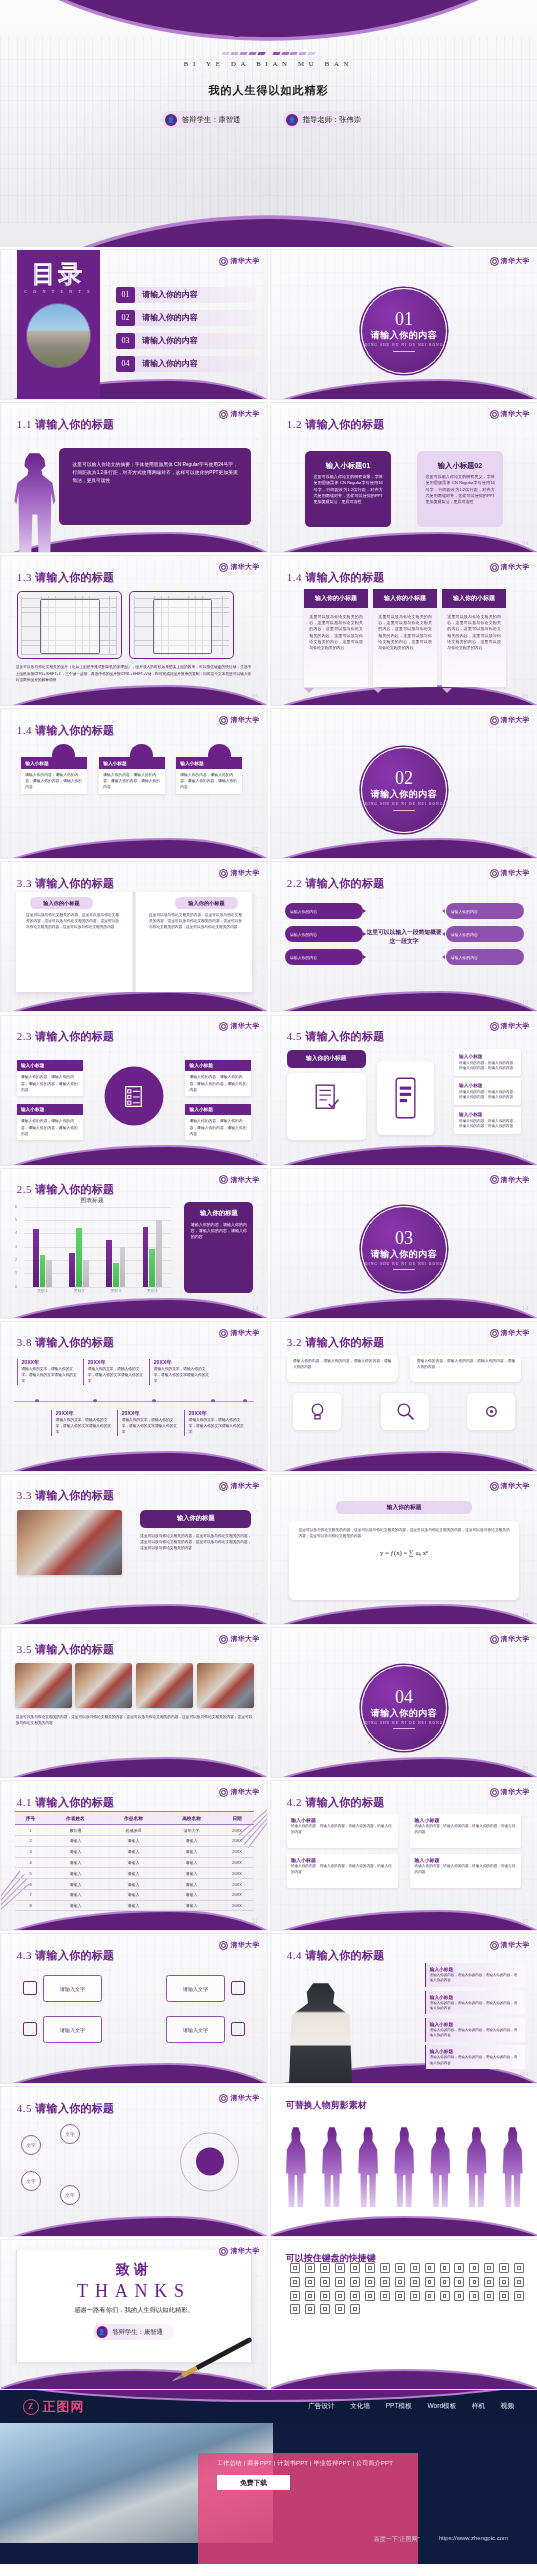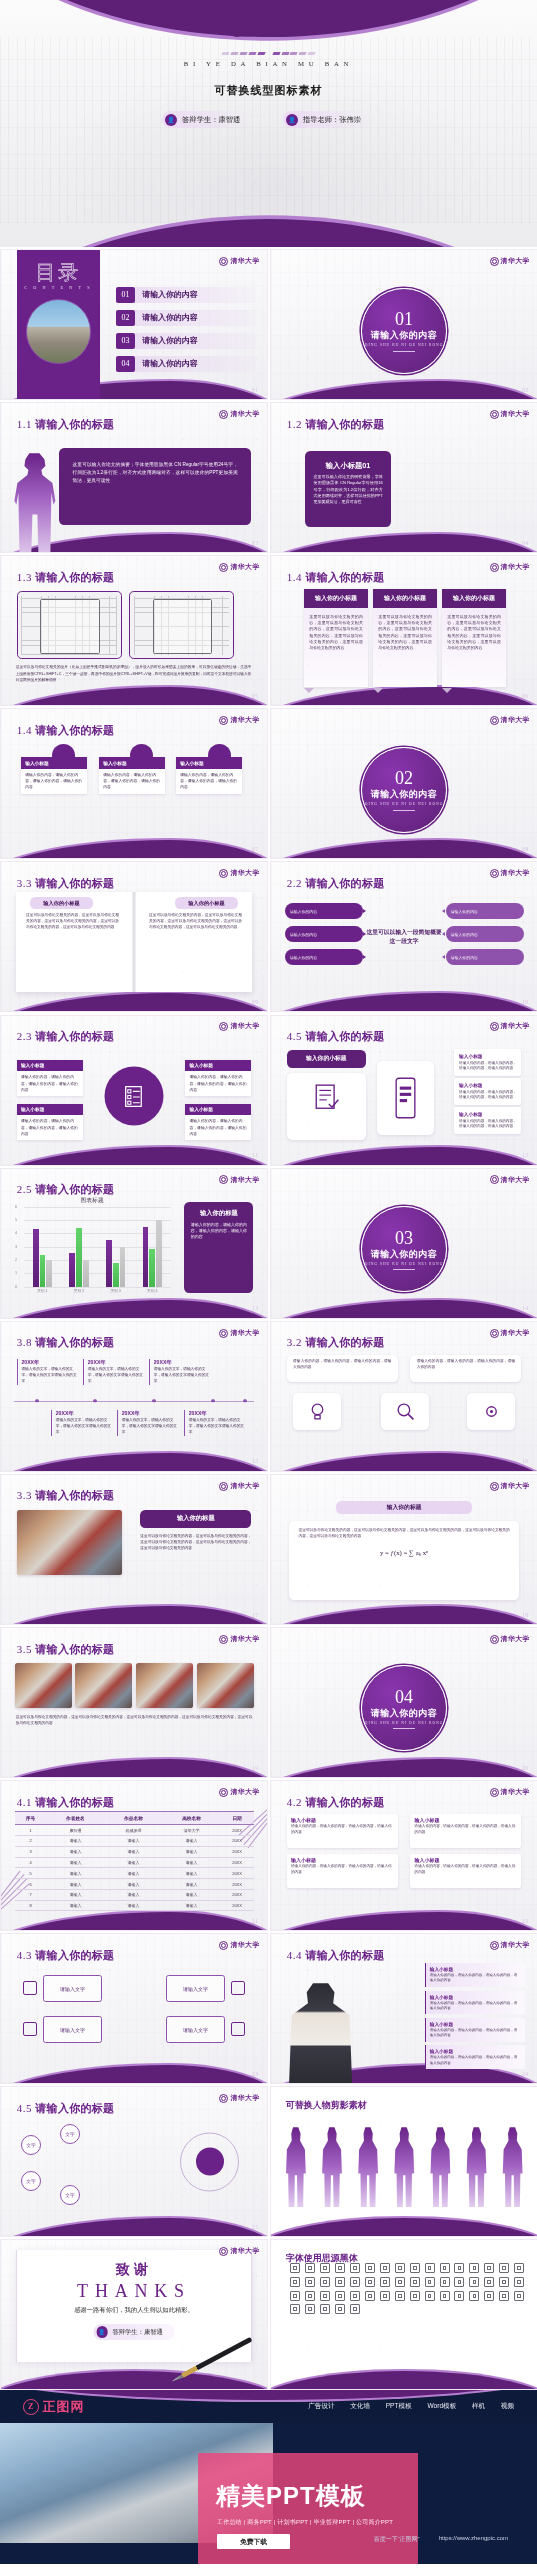--- a/index.html
+++ b/index.html
@@ -91,21 +91,21 @@
   .thu-mini .n{ font-family:"Liberation Serif",serif;font-size:6.8px;font-weight:700;color:#6a2288;letter-spacing:0.5px;line-height:1; }
   .dots{ position:absolute;left:5.2px;top:13.6px;width:24px;height:15.7px;z-index:3;
     background-image:radial-gradient(#d6c2e2 0.6px, transparent 0.6px);
     background-size:3.7px 3.7px; opacity:.9;}
   .s-title{ position:absolute;left:15.7px;top:13.6px;z-index:6;font-size:11px;font-weight:700;color:#6a2288;letter-spacing:0.3px; }
   .s-title .num{ font-family:"Liberation Serif",serif;font-weight:400;letter-spacing:0.5px; }
 
   
   .toc-left{ position:absolute;left:15.7px;top:0;bottom:0;width:83px;background:#6a2288;z-index:4;
              display:flex;flex-direction:column;align-items:center;padding-top:11.5px; }
-  .toc-left .cn{ font-size:20px;color:#fff;font-weight:400;letter-spacing:2.6px;line-height:1;
+  .toc-left .cn{ font-size:24px;color:#fff;font-weight:700;letter-spacing:2.6px;line-height:1;
                  -webkit-text-stroke:0.5px #fff;color:transparent; }
   .toc-left .en{ margin-top:3.7px;font-size:4.2px;letter-spacing:2.6px;color:#e7d6f0;font-family:"Liberation Serif",serif; }
   .toc-photo{ margin-top:8.4px;width:65px;height:65px;border-radius:50%;border:1.6px solid #8e52ad;overflow:hidden;
     background:linear-gradient(180deg,#7fb4dd 0%,#a9cfe9 42%,#b9b3a6 43%,#8e8779 70%,#6f7b5b 100%); }
   .toc-items{ position:absolute;left:115px;right:11.5px;top:37px;z-index:6;display:flex;flex-direction:column;gap:7.3px; }
   .toc-item{ display:flex;align-items:center;gap:7.3px;
              background:linear-gradient(90deg,rgba(232,214,242,.85),rgba(232,214,242,.12));border-radius:1.6px; }
   .toc-item .n{ width:19px;height:15.7px;background:#6a2288;color:#fff;border-radius:2.1px;flex:none;
                 display:flex;align-items:center;justify-content:center;font-family:"Liberation Serif",serif;font-size:7.9px; }
   .toc-item .lb{ font-size:7.9px;font-weight:700;color:#4a1763; }
@@ -319,21 +319,21 @@
           </span>
         <span class="dash r">
             <i></i>
             <i></i>
             <i></i>
             <i></i>
             <i></i>
           </span>
       </div>
       <div class="pinyin">BI YE DA BIAN MU BAN</div>
-      <div class="college">可替换线型图标素材</div>
+      <div class="college">我的人生得以如此精彩</div>
       <div class="meta-row">
         <div class="meta">
           <span class="av">👤</span>
           <span class="t">答辩学生：康智通</span>
         </div>
         <div class="meta">
           <span class="av">👤</span>
           <span class="t">指导老师：张伟崇</span>
         </div>
       </div>
@@ -421,20 +421,24 @@
         <span class="s"></span>
         <span class="n">清华大学</span>
       </div>
       <div class="s-title">
         <span class="num">1.2</span>
         <span>请输入你的标题</span>
       </div>
       <div class="card dark" style="left:34px;width:86px;top:48px;bottom:25px;padding:9.4px 8.4px;">
         <h4>输入小标题01</h4>
         <p>这里可以输入你论文的研究背景，字体使用思源黑体 CN Regular字号使用16号字，行间距改为1.2倍行距，对齐方式使用两端对齐，这样可以使你的PPT更加美观简洁，更具可读性</p>
+      </div>
+      <div class="card lite" style="right:34px;width:86px;top:48px;bottom:25px;padding:9.4px 8.4px;">
+        <h4>输入小标题02</h4>
+        <p>这里可以输入你论文的研究意义，字体使用思源黑体 CN Regular字号使用16号字，行间距改为1.2倍行距，对齐方式使用两端对齐，这样可以使你的PPT更加美观简洁，更具可读性</p>
       </div>
       <div class="wave"></div>
       <div class="pg">04</div>
       <div class="wm"></div>
     </div>
 
     <div class="slide">
       <div class="bg-bldg"></div>
       <div class="dots"></div>
       <div class="thu-mini">
@@ -1187,21 +1191,21 @@
       <div class="thx-meta">
         <span class="av" style="width:11.5px;height:11.5px;border-radius:50%;background:#6a2288;color:#fff;font-size:5.8px;display:flex;align-items:center;justify-content:center;">👤</span>
         <span style="font-size:6.3px;color:#222;">答辩学生：康智通</span>
       </div>
       <div class="pen"></div>
       <div class="wave flat"></div>
       <div class="wm"></div>
     </div>
 
     <div class="slide" style="background:#fff;">
-      <div class="mat-title">字体使用思源黑体</div>
+      <div class="mat-title">可以按住键盘的快捷键</div>
       <div class="iconset" id="iconset">
           <i></i>
           <i></i>
           <i></i>
           <i></i>
           <i></i>
           <i></i>
           <i></i>
           <i></i>
           <i></i>
@@ -1267,21 +1271,20 @@
         <span>广告设计</span>
         <span>文化墙</span>
         <span>PPT模板</span>
         <span>Word模板</span>
         <span>样机</span>
         <span>视频</span>
       </div>
     </div>
     <div class="photo-b"></div>
     <div class="pink">
-      <h2>精美PPT模板</h2>
       <div class="sub">工作总结 | 商务PPT | 计划书PPT | 毕业答辩PPT | 公司简介PPT</div>
       <div class="dlbtn">免费下载</div>
     </div>
     <div class="burl">
       <span>百度一下“正图网”</span>
       <span>https://www.zhengpic.com</span>
     </div>
     <div class="wm"></div>
   </div>
 

